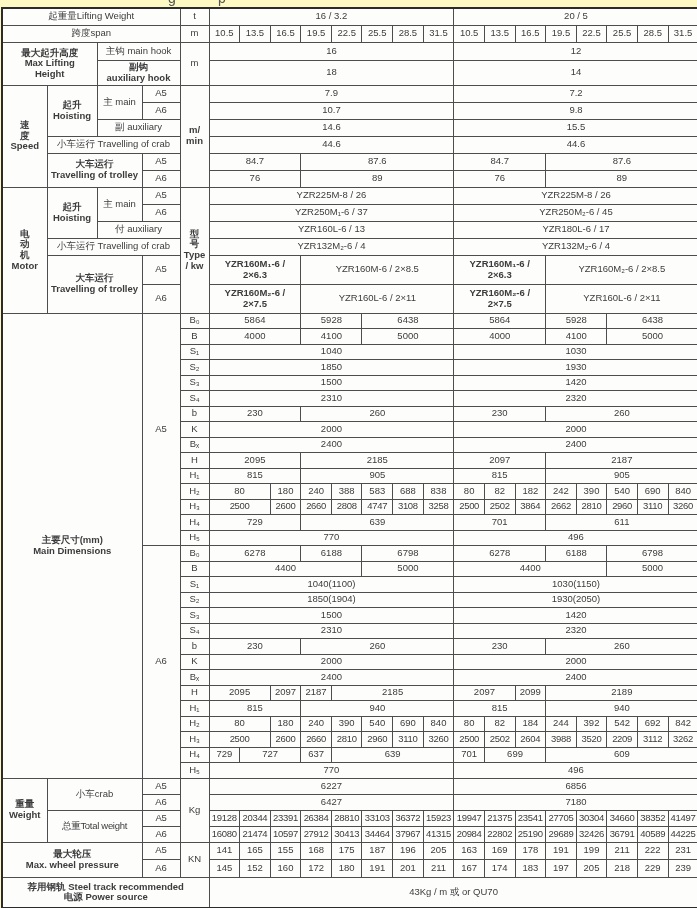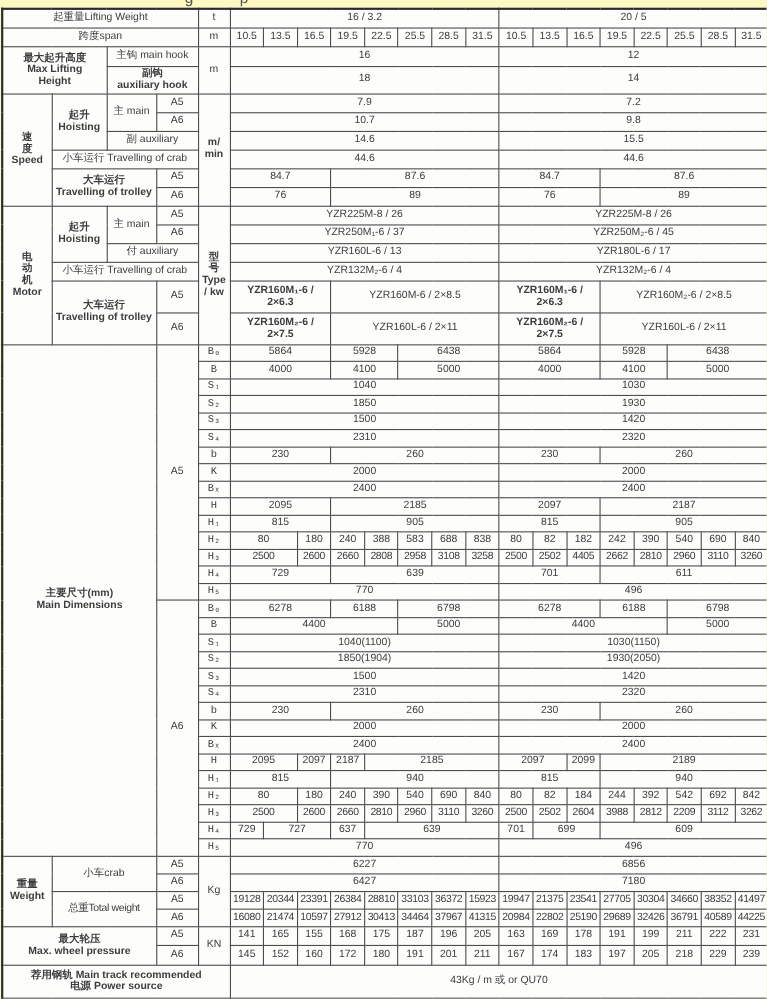--- a/index.html
+++ b/index.html
@@ -18,21 +18,21 @@
     border:1px solid #4d4d4d;padding:0 1px;text-align:center;vertical-align:middle;
     font-size:9.5px;line-height:1.12;overflow:hidden;color:#3c3c3c;
     word-break:break-all;
   }
   td.lbl{font-size:10px;}
   td.u{font-size:9.5px;}
   td.a{font-size:9.5px;}
   td.pre{white-space:pre-line;word-break:normal;font-weight:bold;}
   td.sm{font-size:8.5px;}
   td.xs{font-size:8px;letter-spacing:-0.3px;}
-  td.sym{font-size:9px;letter-spacing:0;font-family:Liberation Mono, monospace;}
+  td.sym{font-size:9px;letter-spacing:0;}
 </style>
 </head>
 <body>
 
 <div class="page">
   <div class="top-strip">
       <span style="left: 168px;">g</span>
       <span style="left: 218px;">p</span>
     </div>
   <table class="spec">
@@ -285,26 +285,26 @@
           <td>540</td>
           <td>690</td>
           <td>840</td>
         </tr>
         <tr style="height: 15.5px;">
           <td class="xs sym">H₃</td>
           <td colspan="2" class="xs">2500</td>
           <td class="xs">2600</td>
           <td class="xs">2660</td>
           <td class="xs">2808</td>
-          <td class="xs">2958</td>
+          <td class="xs">4747</td>
           <td class="xs">3108</td>
           <td class="xs">3258</td>
           <td class="xs">2500</td>
           <td class="xs">2502</td>
-          <td class="xs">4405</td>
+          <td class="xs">3864</td>
           <td class="xs">2662</td>
           <td class="xs">2810</td>
           <td class="xs">2960</td>
           <td class="xs">3110</td>
           <td class="xs">3260</td>
         </tr>
         <tr style="height: 15.5px;">
           <td class="sym">H₄</td>
           <td colspan="3">729</td>
           <td colspan="5">639</td>
@@ -411,21 +411,21 @@
           <td class="xs">2600</td>
           <td class="xs">2660</td>
           <td class="xs">2810</td>
           <td class="xs">2960</td>
           <td class="xs">3110</td>
           <td class="xs">3260</td>
           <td class="xs">2500</td>
           <td class="xs">2502</td>
           <td class="xs">2604</td>
           <td class="xs">3988</td>
-          <td class="xs">2812</td>
+          <td class="xs">3520</td>
           <td class="xs">2209</td>
           <td class="xs">3112</td>
           <td class="xs">3262</td>
         </tr>
         <tr style="height: 15.5px;">
           <td class="sym">H₄</td>
           <td>729</td>
           <td colspan="2">727</td>
           <td>637</td>
           <td colspan="4">639</td>
@@ -526,19 +526,19 @@
           <td>167</td>
           <td>174</td>
           <td>183</td>
           <td>197</td>
           <td>205</td>
           <td>218</td>
           <td>229</td>
           <td>239</td>
         </tr>
         <tr style="height: 31px;">
-          <td colspan="5" class="lbl pre">荐用钢轨 Main track recommended
+          <td colspan="5" class="lbl pre">荐用钢轨 Steel track recommended
 电源 Power source</td>
           <td colspan="16">43Kg / m 或 or QU70</td>
         </tr>
       </tbody>
   </table>
 </div>
 
 </body></html>

